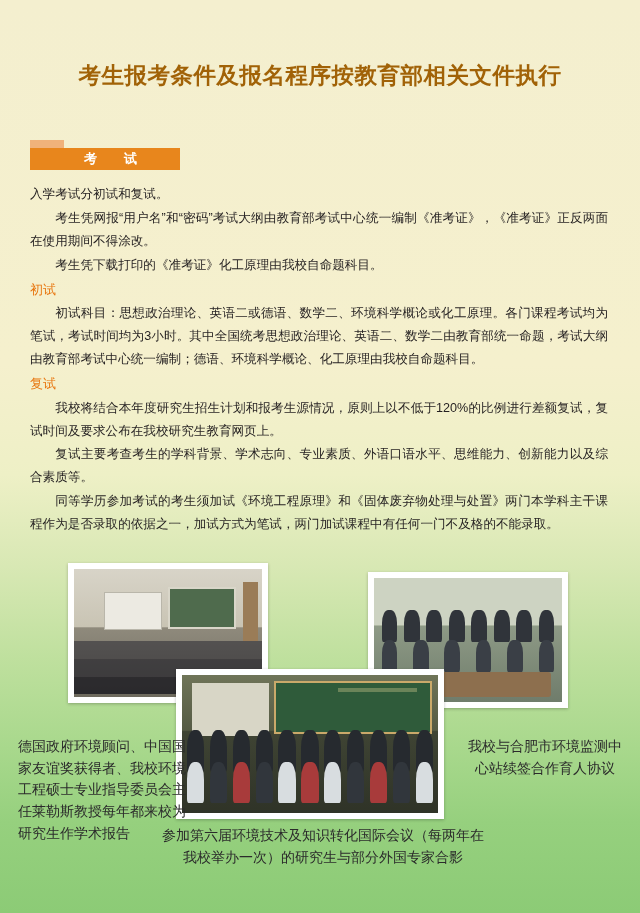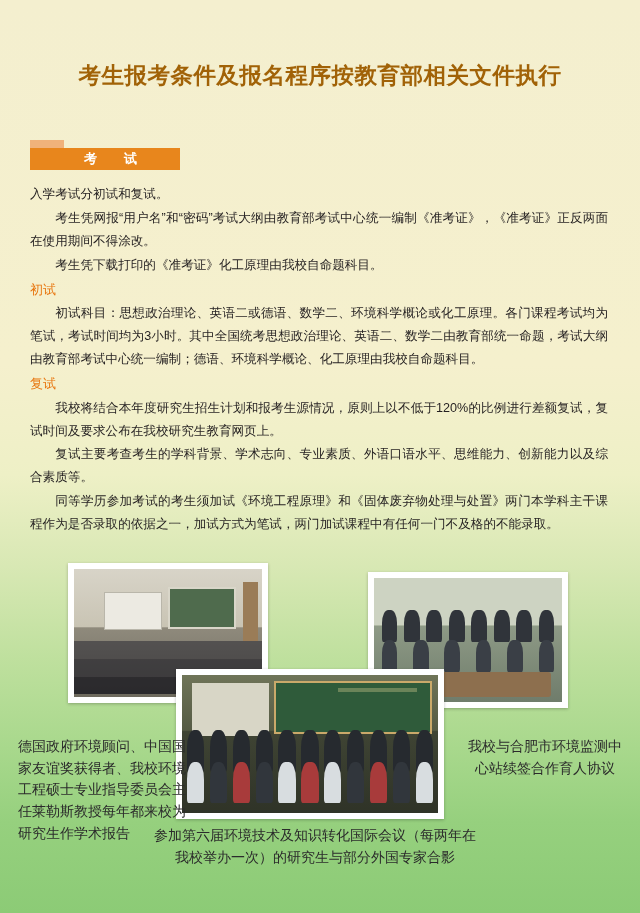--- a/index.html
+++ b/index.html
@@ -277,21 +277,21 @@
     width: 168px;
   }
   .cap-right {
     left: 452px;
     top: 180px;
     width: 156px;
     text-align: center;
     margin-left: 15px;
   }
   .cap-bottom {
-    left: 150px;
+    left: 158px;
     top: 269px;
     width: 330px;
     text-align: center;
   }
 </style>
 </head>
 <body>
 
 <div class="page">
 

